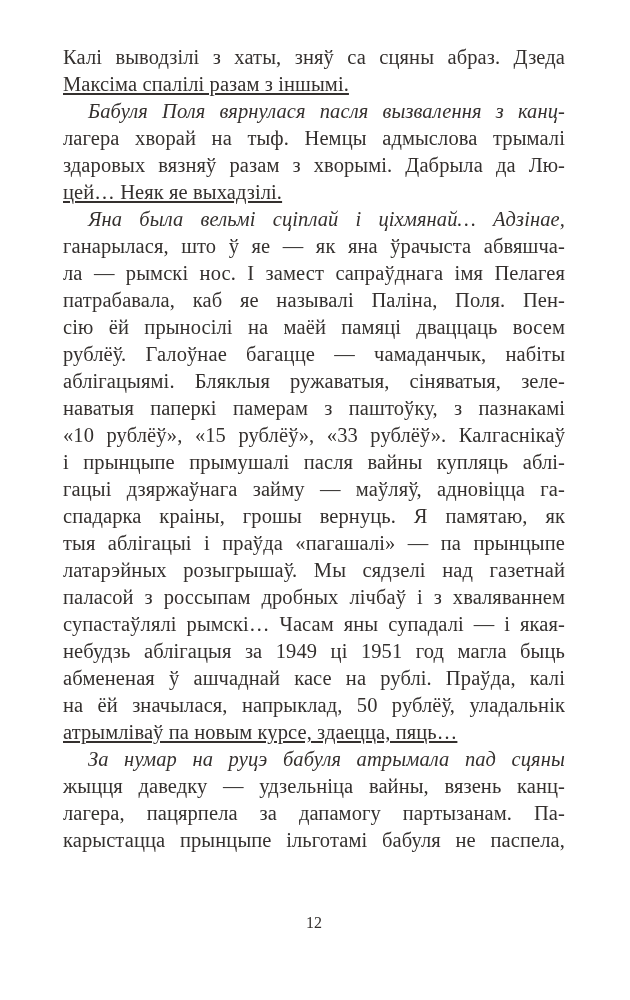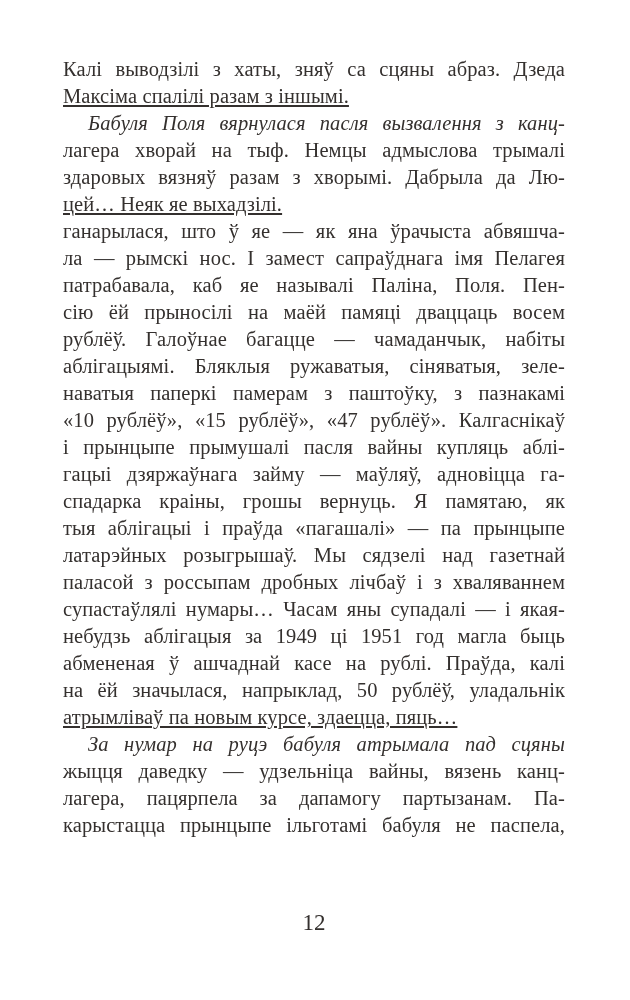--- a/index.html
+++ b/index.html
@@ -12,21 +12,21 @@
     width: 630px;
     height: 1000px;
     background: #ffffff;
     overflow: hidden;
     font-family: "Liberation Serif", "DejaVu Serif", serif;
     color: #34302e;
   }
   .text-block {
     position: absolute;
     left: 63px;
-    top: 56px;
+    top: 44px;
     width: 502px;
   }
   .paragraph {
     margin: 0;
     padding: 0;
   }
   .line {
     font-size: 20.5px;
     line-height: 27px;
     text-align: justify;
@@ -41,21 +41,21 @@
   .line.pend {
     text-align-last: left;
     text-decoration: underline;
   }
   .page-number {
     position: absolute;
     left: 63px;
     top: 911px;
     width: 502px;
     text-align: center;
-    font-size: 23px;
+    font-size: 16px;
     line-height: 24px;
     color: #34302e;
   }
 </style>
 </head>
 <body>
 
 <div class="page">
   <div class="text-block">
 
@@ -65,35 +65,36 @@
     </div>
 
     <div class="paragraph">
       <div class="line indent">Бабуля Поля вярнулася пасля вызвалення з канц-</div>
       <div class="line">лагера хворай на тыф. Немцы адмыслова трымалі</div>
       <div class="line">здаровых вязняў разам з хворымі. Дабрыла да Лю-</div>
       <div class="line pend">цей… Неяк яе выхадзілі.</div>
     </div>
 
     <div class="paragraph">
+      <div class="line indent">Яна была вельмі сціплай і ціхмянай… Адзінае,</div>
       <div class="line">ганарылася, што ў яе — як яна ўрачыста абвяшча-</div>
       <div class="line">ла — рымскі нос. І замест сапраўднага імя Пелагея</div>
       <div class="line">патрабавала, каб яе называлі Паліна, Поля. Пен-</div>
       <div class="line">сію ёй прыносілі на маёй памяці дваццаць восем</div>
       <div class="line">рублёў. Галоўнае багацце — чамаданчык, набіты</div>
       <div class="line">аблігацыямі. Бляклыя ружаватыя, сіняватыя, зеле-</div>
       <div class="line">наватыя паперкі памерам з паштоўку, з пазнакамі</div>
-      <div class="line">«10 рублёў», «15 рублёў», «47 рублёў». Калгаснікаў</div>
+      <div class="line">«10 рублёў», «15 рублёў», «33 рублёў». Калгаснікаў</div>
       <div class="line">і прынцыпе прымушалі пасля вайны купляць аблі-</div>
       <div class="line">гацыі дзяржаўнага займу — маўляў, адновіцца га-</div>
       <div class="line">спадарка краіны, грошы вернуць. Я памятаю, як</div>
       <div class="line">тыя аблігацыі і праўда «пагашалі» — па прынцыпе</div>
       <div class="line">латарэйных розыгрышаў. Мы сядзелі над газетнай</div>
       <div class="line">паласой з россыпам дробных лічбаў і з хваляваннем</div>
-      <div class="line">супастаўлялі нумары… Часам яны супадалі — і якая-</div>
+      <div class="line">супастаўлялі рымскі… Часам яны супадалі — і якая-</div>
       <div class="line">небудзь аблігацыя за 1949 ці 1951 год магла быць</div>
       <div class="line">абмененая ў ашчаднай касе на рублі. Праўда, калі</div>
       <div class="line">на ёй значылася, напрыклад, 50 рублёў, уладальнік</div>
       <div class="line pend">атрымліваў па новым курсе, здаецца, пяць…</div>
     </div>
 
     <div class="paragraph">
       <div class="line indent">За нумар на руцэ бабуля атрымала пад сцяны</div>
       <div class="line">жыцця даведку — удзельніца вайны, вязень канц-</div>
       <div class="line">лагера, пацярпела за дапамогу партызанам. Па-</div>

